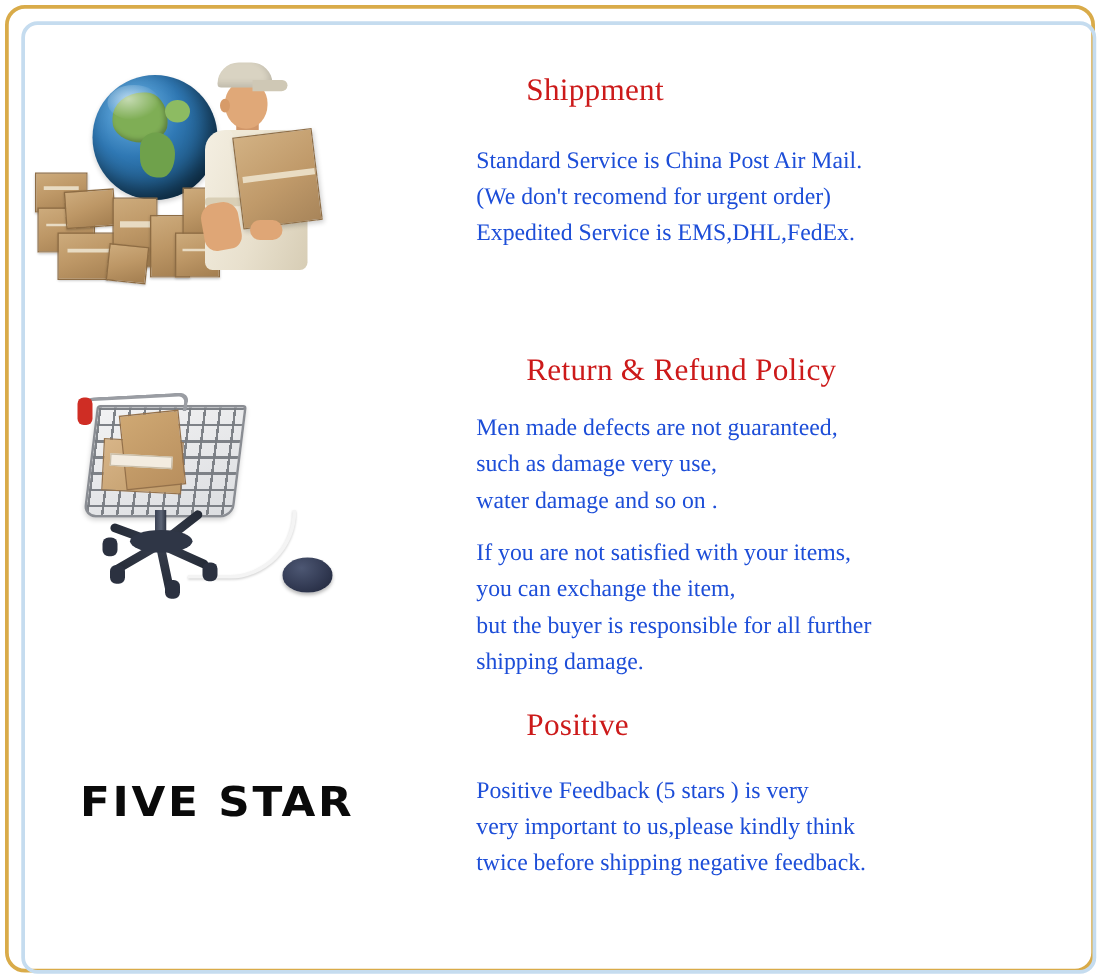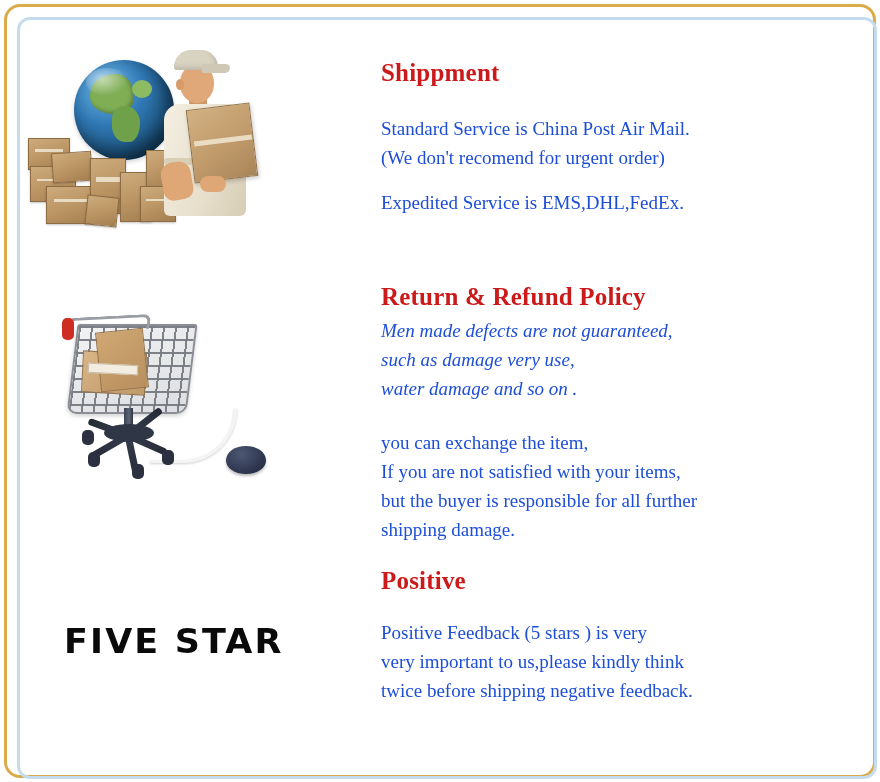--- a/index.html
+++ b/index.html
@@ -39,41 +39,42 @@
     position: absolute;
     left: 0; top: 0;
     width: 880px; height: 782px;
   }
 
   
   .txt-col { position: absolute; left: 381px; }
 
   .heading {
     color: #cc1a1a;
-    font-weight: bold;
+    font-weight: normal;
     font-size: 25px;
     line-height: 29px;
     letter-spacing: 0.2px;
     white-space: nowrap;
+    margin-left: 40px;
   }
   .body-text {
     color: #1d4ed8;
     font-size: 19px;
     line-height: 29px;
     white-space: nowrap;
   }
   .body-text .ln { display: block; }
 
   
   #sec-ship-heading   { top: 58px; }
   #sec-ship-body-1    { top: 114px; }
-  #sec-ship-body-2    { top: 188px; }
+  #sec-ship-body-2    { top: 172px; }
 
   #sec-return-heading { top: 282px; }
-  #sec-return-body-1  { top: 316px; font-style: italic; }
+  #sec-return-body-1  { top: 328px; }
   #sec-return-body-2  { top: 428px; }
 
   #sec-feedback-heading { top: 566px; }
   #sec-feedback-body-1  { top: 618px; }
 
   
   .art { position: absolute; }
 
   
   #art-shipping { left: 28px; top: 46px; width: 228px; height: 185px; }
@@ -357,22 +358,22 @@
 
   <div class="txt-col heading" id="sec-return-heading">Return &amp; Refund Policy</div>
 
   <div class="txt-col body-text" id="sec-return-body-1">
     <span class="ln">Men made defects are not guaranteed,</span>
     <span class="ln">such as damage very use,</span>
     <span class="ln">water damage and so on .</span>
   </div>
 
   <div class="txt-col body-text" id="sec-return-body-2">
+    <span class="ln">If you are not satisfied with your items,</span>
     <span class="ln">you can exchange the item,</span>
-    <span class="ln">If you are not satisfied with your items,</span>
     <span class="ln">but the buyer is responsible for all further</span>
     <span class="ln">shipping damage.</span>
   </div>
 
   <div class="art" id="art-five-star">FIVE STAR</div>
 
   <div class="txt-col heading" id="sec-feedback-heading">Positive</div>
 
   <div class="txt-col body-text" id="sec-feedback-body-1">
     <span class="ln">Positive Feedback (5 stars ) is very</span>

